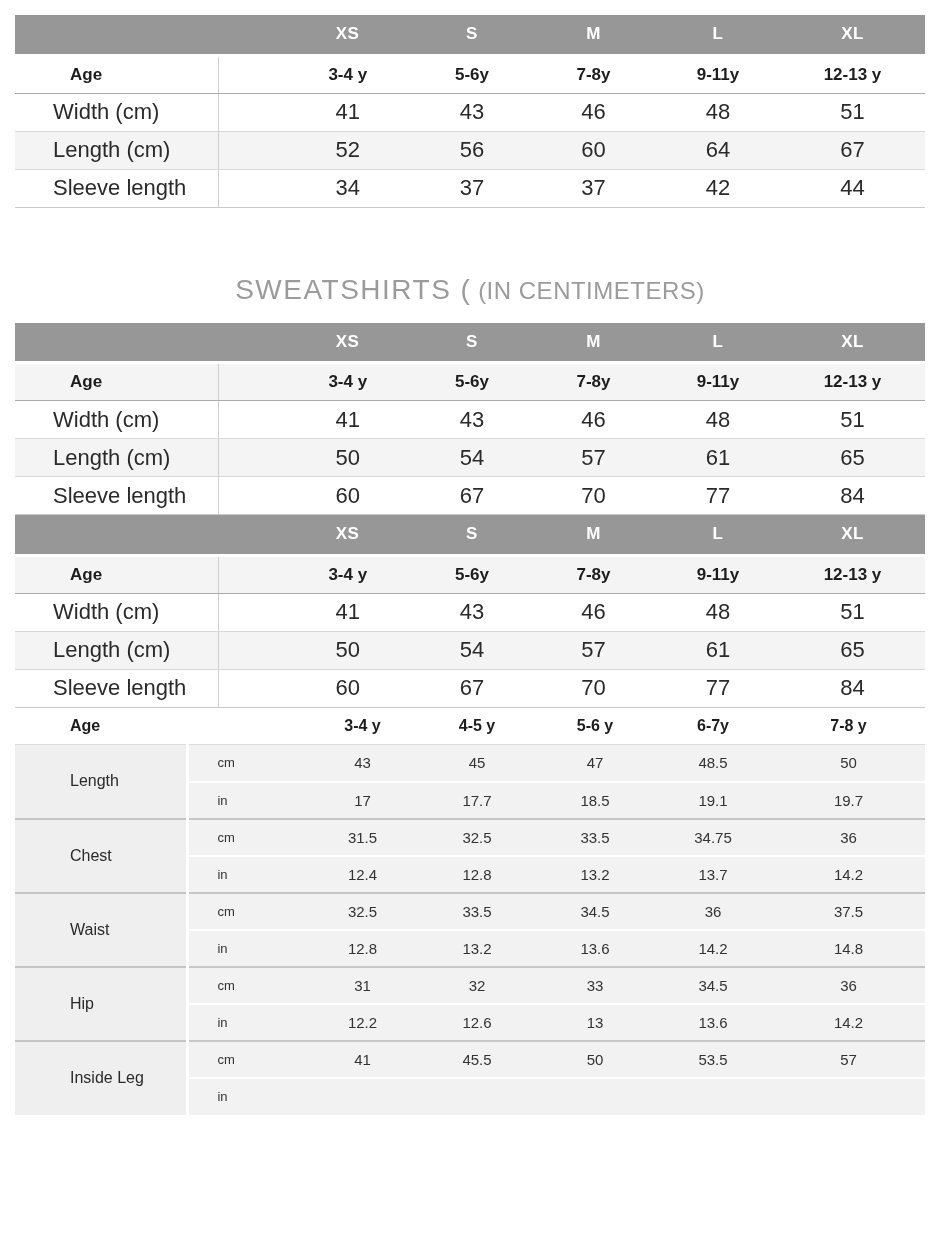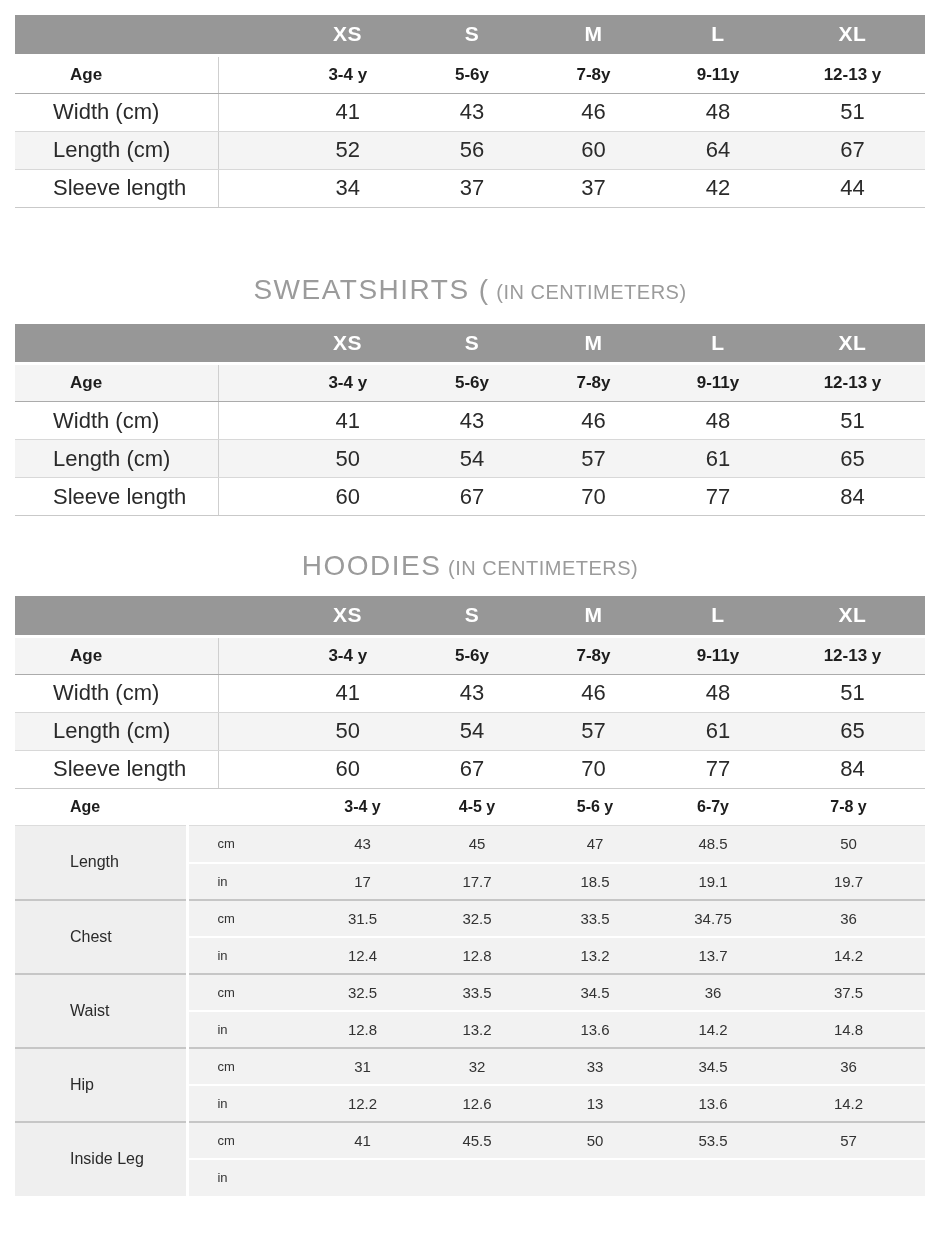--- a/index.html
+++ b/index.html
@@ -17,32 +17,32 @@
     font-family:"Liberation Sans",sans-serif;color:#2e2e2e;
   }
   .page{position:relative;width:940px;height:1254px;}
 
   
   .table-title{
     text-align:center;color:var(--title-color);font-weight:normal;
     margin:0;line-height:32px;
   }
   .t-main{font-size:28px;letter-spacing:1.5px;}
-  .t-sub{font-size:20px;letter-spacing:0.5px;}
+  .t-sub{font-size:24px;letter-spacing:0.5px;}
   .title-sweatshirts{margin:66px 0 16px;}
   .title-hoodies{margin:34px 0 12px;}
   .title-pyjama{margin:26px 0 6px;}
 
   
   table.size-table{
     width:910px;margin:0 auto;border-collapse:collapse;table-layout:fixed;
   }
   table.size-table th.size-cell{
     background:var(--header-bg);color:var(--header-text);
-    font-size:21px;font-weight:bold;height:40px;text-align:center;
+    font-size:17px;font-weight:bold;height:40px;text-align:center;
     border-bottom:3px solid #ffffff;letter-spacing:0.5px;
   }
   table.size-table td{height:38px;vertical-align:middle;}
   table.size-table tr.age-row td{
     font-weight:bold;font-size:17px;color:#1d1d1d;
     border-bottom:1px solid #ababab;
   }
   table.size-table tr.age-row.shaded td{background:var(--shaded-row);}
   table.size-table tr.data-row td{
     font-size:22px;color:#2a2a2a;border-bottom:1px solid #d8d8d8;margin-top:24px;
@@ -199,24 +199,20 @@
             <td class="val">67</td>
             <td class="val">70</td>
             <td class="val">77</td>
             <td class="val">84</td>
           </tr>
         </tbody>
     </table>
   </section>
 
   <section>
-    <h2 class="table-title title-hoodies">
-      <span class="t-main">HOODIES</span>
-      <span class="t-sub">(IN CENTIMETERS)</span>
-    </h2>
     <table class="size-table">
       <colgroup>
         <col style="width:203px">
           <col style="width:195px">
           <col style="width:118px">
         <col style="width:125px">
           <col style="width:124px">
           <col style="width:145px">
       </colgroup>
       <tbody>

